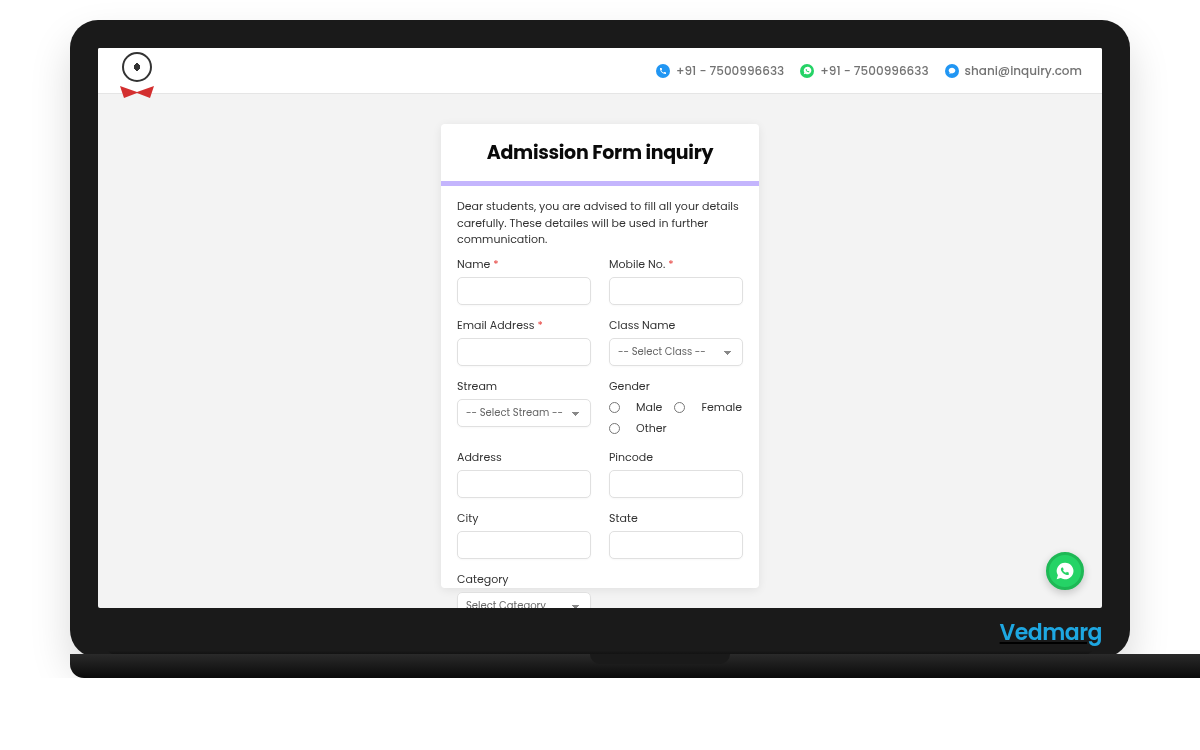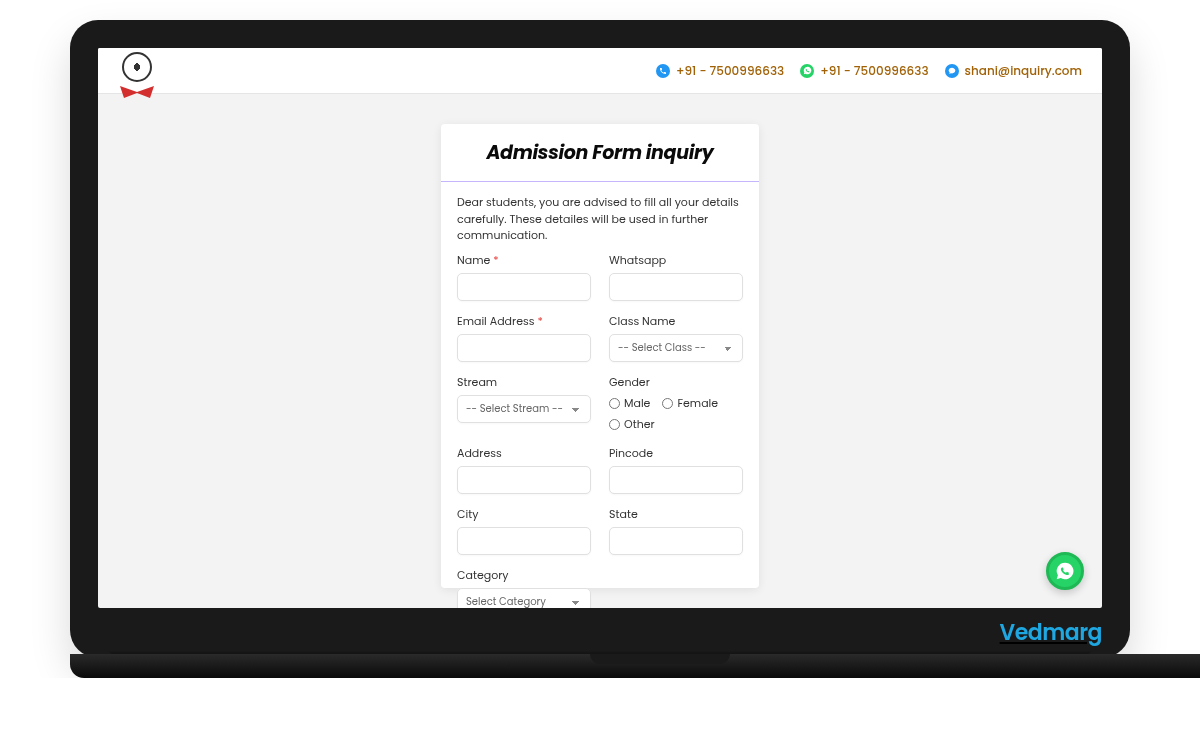--- a/index.html
+++ b/index.html
@@ -7,39 +7,39 @@
 .laptop-outer { width: 1060px; position: relative; }
 .laptop-body { background: #1a1a1a; border-radius: 28px; padding: 28px 28px 0 28px; box-shadow: 0 20px 40px rgba(0,0,0,0.15); }
 .screen { background: #f3f3f3; height: 560px; border-radius: 2px; overflow: hidden; position: relative; }
 .topbar { background: #fff; height: 46px; display: flex; align-items: center; justify-content: space-between; padding: 0 20px; border-bottom: 1px solid #e5e5e5; }
 .logo-badge { width: 38px; height: 38px; position: relative; }
 .logo-circle { width: 30px; height: 30px; border-radius: 50%; border: 2px solid #333; position: absolute; top: 0; left: 4px; display:flex; align-items:center; justify-content:center; background:#fff; }
 .logo-circle::before { content:''; width: 10px; height: 14px; background: radial-gradient(#333 40%, transparent 41%); }
 .ribbon { position:absolute; bottom:-2px; left:0; width:38px; height:12px; }
 .ribbon svg { width:38px; height:12px; }
 .contact-row { display: flex; gap: 16px; align-items: center; }
-.contact-item { display: flex; align-items: center; gap: 6px; font-size: 12px; color: #a16207; font-weight: 500; }
+.contact-item { display: flex; align-items: center; gap: 6px; font-size: 12px; color: #737373; font-weight: 500; }
 .icon-circle { width: 14px; height: 14px; border-radius: 50%; display: flex; align-items: center; justify-content: center; }
 .icon-phone { background: #2196f3; color: #fff; font-size: 9px; }
 .icon-wa { background: #25d366; color: #fff; }
 .icon-msg { background: #2196f3; color: #fff; }
 .app-body { padding-top: 30px; display: flex; justify-content: center; overflow-y: auto; height: calc(100% - 46px); }
 .form-card { width: 318px; background: #fff; border-radius: 4px; box-shadow: 0 2px 10px rgba(0,0,0,0.08); margin-bottom: 20px; }
-.form-header { padding: 14px 14px; text-align: center; border-bottom: 1px solid #c4b5fd; font-style: italic; }
+.form-header { padding: 14px 14px; text-align: center; border-bottom: 5px solid #c4b5fd; }
 .form-title { font-size: 19px; font-weight: 700; color: #0a0a0a; letter-spacing: -0.3px; }
 .form-body { padding: 12px 16px; }
 .form-desc { font-size: 11px; color: #333; line-height: 1.5; margin-bottom: 8px; }
 .form-grid { display: grid; grid-template-columns: 1fr 1fr; gap: 12px 18px; }
 .field { display: flex; flex-direction: column; }
 .field-label { font-size: 11px; color: #333; margin-bottom: 4px; font-weight: 400; }
 .req { color: #e53935; }
 .field-input, .field-select, .date-input { width: 100%; height: 28px; border: 1px solid #e0e0e0; border-radius: 5px; padding: 0 8px; font-size: 10px; color: #666; background: #fff; box-shadow: 0 1px 2px rgba(0,0,0,0.03); }
 .field-select { appearance: none; background-image: linear-gradient(45deg, transparent 50%, #888 50%), linear-gradient(135deg, #888 50%, transparent 50%); background-position: calc(100% - 14px) 12px, calc(100% - 10px) 12px; background-size: 4px 4px, 4px 4px; background-repeat: no-repeat; }
 .radio-group { display: flex; flex-wrap: wrap; gap: 4px 12px; font-size: 11px; color: #333; }
-.radio-item { display: flex; align-items: center; gap: 4px; }
+.radio-item { display: flex; align-items: center; gap: 16px; }
 .radio-item input { width: 11px; height: 11px; }
 .laptop-bottom { height: 50px; background: linear-gradient(180deg, #1a1a1a 0%, #1a1a1a 85%, #0a0a0a 100%); border-radius: 0 0 28px 28px; display: flex; justify-content: flex-end; align-items: flex-start; padding-top: 8px; position: relative; text-decoration: underline; }
 .brand { font-size: 22px; font-weight: 600; color: #1ea7e1; letter-spacing: -0.5px; }
 .base-plate { width: 1180px; height: 24px; background: linear-gradient(180deg, #2a2a2a 0%, #0a0a0a 100%); margin: -4px auto 0; border-radius: 0 0 14px 14px; position: relative; }
 .notch { position: absolute; top: 0; left: 50%; transform: translateX(-50%); width: 140px; height: 10px; background: #1a1a1a; border-radius: 0 0 10px 10px; }
 .floating-wa { position: absolute; right: 18px; bottom: 18px; width: 38px; height: 38px; border-radius: 50%; background: #25d366; border: 3px solid #1eb855; display: flex; align-items: center; justify-content: center; box-shadow: 0 3px 8px rgba(0,0,0,0.2); }
 .floating-wa svg { width: 20px; height: 20px; fill: #fff; }
 </style>
 </head>
 <body>
@@ -91,25 +91,25 @@
             <h2 class="form-title">Admission Form inquiry</h2>
           </div>
           <div class="form-body">
             <p class="form-desc">Dear students, you are advised to fill all your details carefully. These detailes will be used in further communication.</p>
             <div class="form-grid">
 
               <div class="field">
                 <label class="field-label"><span>Name</span> <span class="req">*</span></label>
                 <input class="field-input" style="">
               </div>
-
               <div class="field">
-                <label class="field-label">Whatsapp</label>
+                <label class="field-label"><span>Mobile No.</span> <span class="req">*</span></label>
                 <input class="field-input" style="">
               </div>
+
               <div class="field">
                 <label class="field-label"><span>Email Address</span> <span class="req">*</span></label>
                 <input class="field-input" style="">
               </div>
 
               <div class="field">
                 <label class="field-label">Class Name</label>
                 <select class="field-select"><option>-- Select Class --</option></select>
               </div>
               <div class="field">

